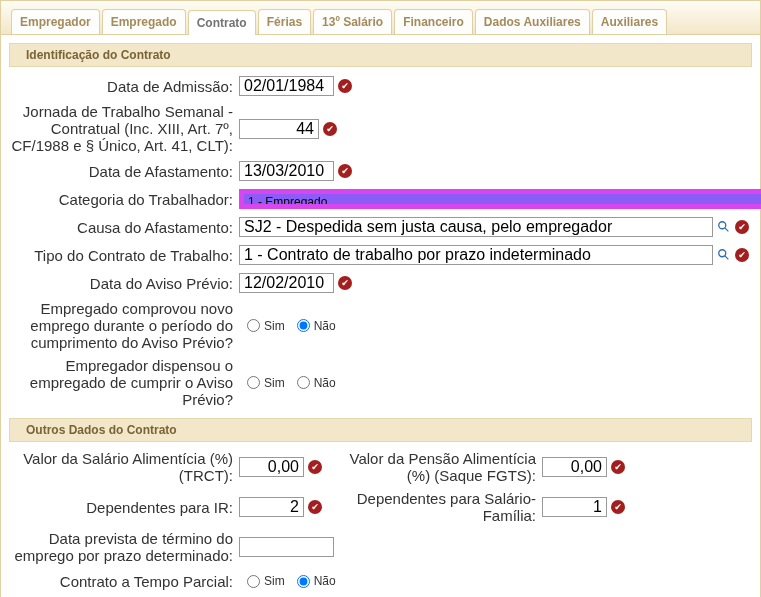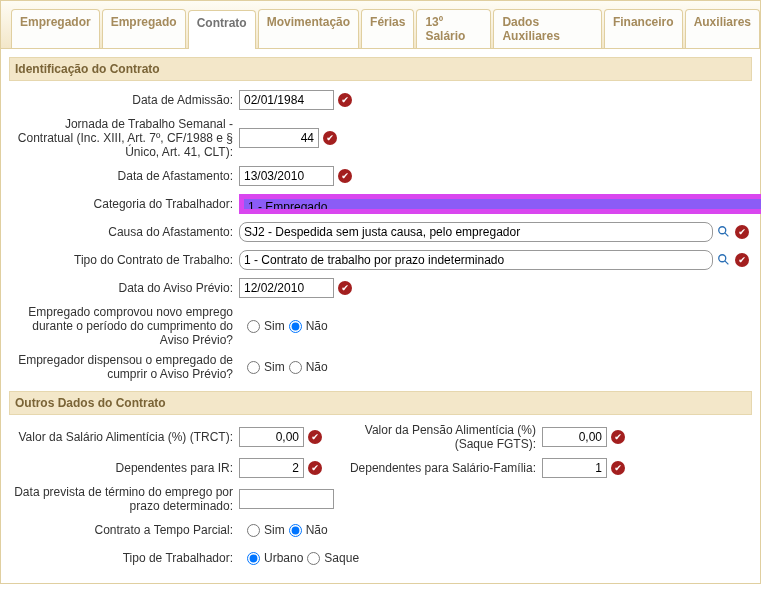--- a/index.html
+++ b/index.html
@@ -39,54 +39,54 @@
   .panel {
     border: 1px solid #e0cfa0;
     border-top: none;
     background: #fff;
     padding: 8px;
   }
   .section-header {
     background: #f3e7c9;
     color: #7a6437;
     font-weight: bold;
-    padding: 4px 5px;
+    padding: 4px 16px;
     border: 1px solid #e6d7ae;
     margin-bottom: 8px;
   }
   .form-row {
     display: flex;
     align-items: center;
     margin-bottom: 6px;
     min-height: 22px;
   }
   .form-label {
     width: 230px;
     text-align: right;
     padding-right: 6px;
     color: #333;
-    font-size: 12px;
+    font-size: 15px;
     flex-shrink: 0;
   }
   .form-control {
     display: flex;
     align-items: center;
     gap: 4px;
     flex: 1;
   }
   input[type="text"] {
     border: 1px solid #999;
     padding: 2px 4px;
-    font-size: 12px;
+    font-size: 16px;
     height: 20px;
   }
   input.short { width: 95px; }
   input.num { width: 80px; text-align: right; }
   input.num-sm { width: 65px; text-align: right; }
-  input.long { width: 474px; border-radius: 8px; }
+  input.long { width: 474px; }
   select {
     border: 5px solid #d946ef;
     font-size: 12px;
     height: 20px;
     width: 568px;
     background: #8b5cf6;
   }
   .check-icon {
     width: 14px; height: 14px;
     border-radius: 50%;
@@ -99,21 +99,21 @@
     line-height: 14px;
   }
   .search-icon {
     width: 14px; height: 14px;
     display: inline-block;
     color: #2a6fb5;
     cursor: pointer;
   }
   .radio-group {
     display: flex;
-    gap: 4px;
+    gap: 12px;
     align-items: center;
     padding-left: 8px;
   }
   .radio-group label {
     display: flex;
     align-items: center;
     gap: 4px;
     cursor: pointer;
   }
   input[type="radio"] { margin: 0; }
@@ -126,25 +126,24 @@
   .two-col .col:nth-child(2) .form-label { width: 200px; }
 </style>
 </head>
 <body>
 
 <div class="container">
   <div class="tabs">
     <div class="tab">Empregador</div>
     <div class="tab">Empregado</div>
     <div class="tab active">Contrato</div>
-    <div class="tab">Movimentação</div>
     <div class="tab">Férias</div>
     <div class="tab">13º Salário</div>
+    <div class="tab">Financeiro</div>
     <div class="tab">Dados Auxiliares</div>
-    <div class="tab">Financeiro</div>
     <div class="tab">Auxiliares</div>
   </div>
 
   <div class="panel">
 
     <div class="section-header">Identificação do Contrato</div>
 
     <div class="form-row">
       <div class="form-label">Data de Admissão:</div>
       <div class="form-control">

